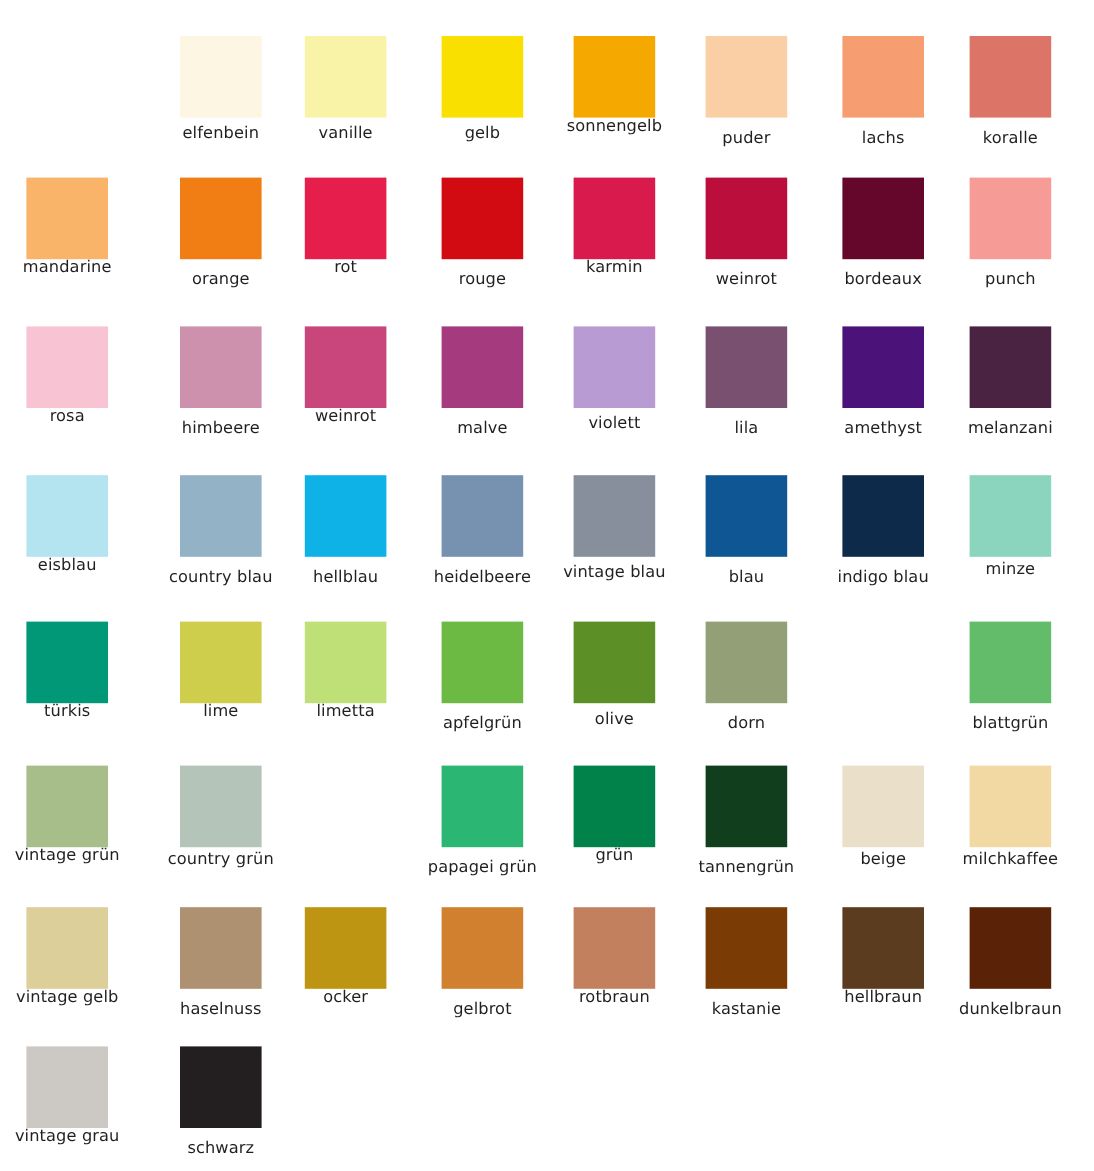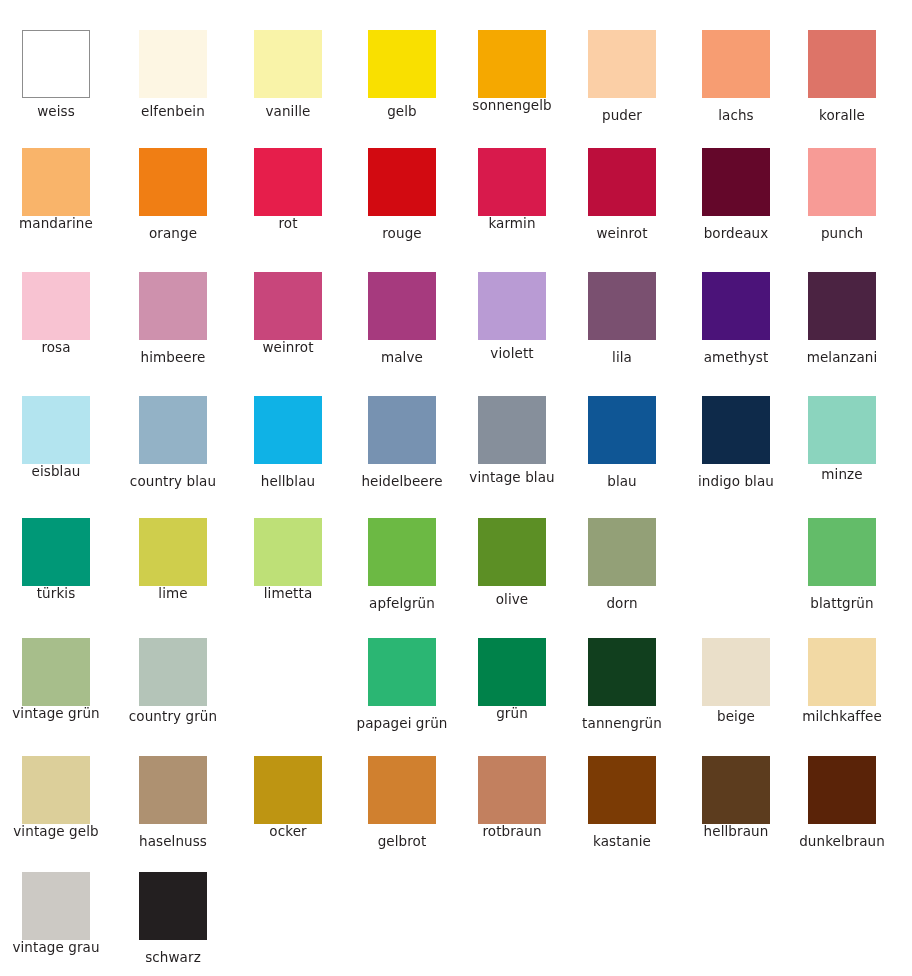--- a/index.html
+++ b/index.html
@@ -41,21 +41,21 @@
     text-align: center;
     font-size: 13.5px;
     line-height: 16px;
     letter-spacing: 0.1px;
     color: #231f20;
     white-space: nowrap;
     margin-top: 5px;
   }
   
   .col-0 { left: 0px; }
-  .col-1 { left: 117px; }
+  .col-1 { left: 128px; }
   .col-2 { left: 232px; }
   .col-3 { left: 346px; }
   .col-4 { left: 456px; }
   .col-5 { left: 566px; }
   .col-6 { left: 680px; }
   .col-7 { left: 786px; }
   
   .row-0 { top: 30px; }
   .row-1 { top: 148px; }
   .row-2 { top: 272px; }
@@ -67,24 +67,20 @@
   
   .lbl-up-6 .swatch-label { margin-top: -1px; }
   .lbl-dn-4 .swatch-label { margin-top: 9px; }
   .lbl-dn-8 .swatch-label { margin-top: 2px; text-align: center; }
   .wide .swatch-label { width: 126px; margin-left: -7px; }
 </style>
 </head>
 <body>
 
 <div id="palette">
-    <div class="swatch-cell col-0 row-0">
-      <span class="swatch-chip outlined" title="#FFFFFF" style="background-color: rgb(255, 255, 255);"></span>
-      <span class="swatch-label">weiss</span>
-    </div>
     <div class="swatch-cell col-1 row-0">
       <span class="swatch-chip" title="#FDF6E3" style="background-color: rgb(253, 246, 227);"></span>
       <span class="swatch-label">elfenbein</span>
     </div>
     <div class="swatch-cell col-2 row-0">
       <span class="swatch-chip" title="#F9F3A8" style="background-color: rgb(249, 243, 168);"></span>
       <span class="swatch-label">vanille</span>
     </div>
     <div class="swatch-cell col-3 row-0">
       <span class="swatch-chip" title="#F9E000" style="background-color: rgb(249, 224, 0);"></span>

